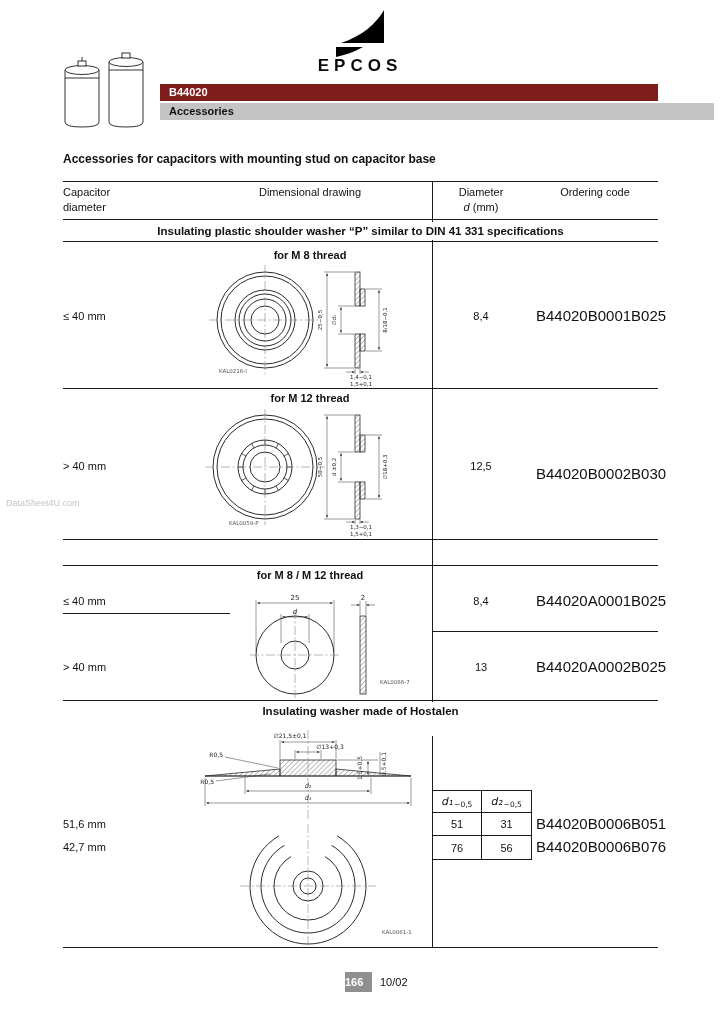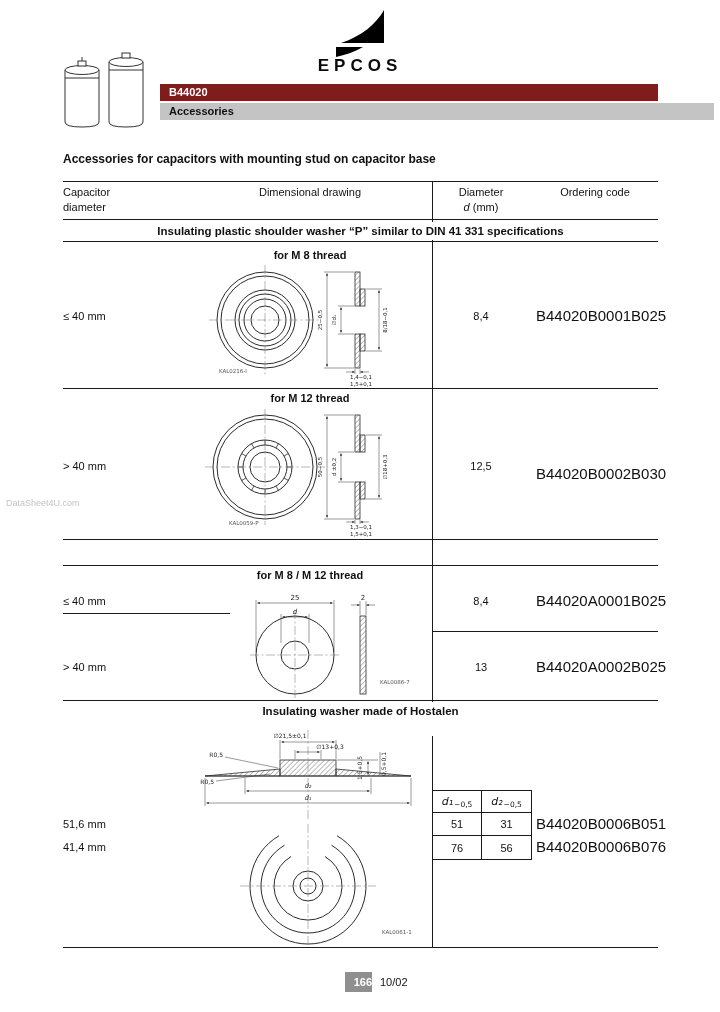--- a/index.html
+++ b/index.html
@@ -318,20 +318,20 @@
         <span class="dsym">d₂</span>
         <span class="dtol">−0,5</span>
       </div>
     <div>51</div>
     <div>31</div>
     <div>76</div>
     <div>56</div>
   </div>
 
   <div class="abs t11" style="left:63px;top:817px;">51,6 mm</div>
-  <div class="abs t11" style="left:63px;top:840px;">41,4 mm</div>
+  <div class="abs t11" style="left:63px;top:840px;">42,7 mm</div>
   <div class="abs code" style="left:536px;top:817px;">B44020B0006B051</div>
   <div class="abs code" style="left:536px;top:840px;">B44020B0006B076</div>
 
-  <div class="abs" style="left:345px;top:972px;width:27px;height:20px;background:#8f8f8f;color:#fff;font-weight:bold;font-size:11px;text-align:right;line-height:20px;">166</div>
+  <div class="abs" style="left:345px;top:972px;width:27px;height:20px;background:#8f8f8f;color:#fff;font-weight:bold;font-size:11px;text-align:left;line-height:20px;">166</div>
   <div class="abs" style="left:380px;top:976px;font-size:11px;">10/02</div>
 
 </div>
 
 </body></html>

